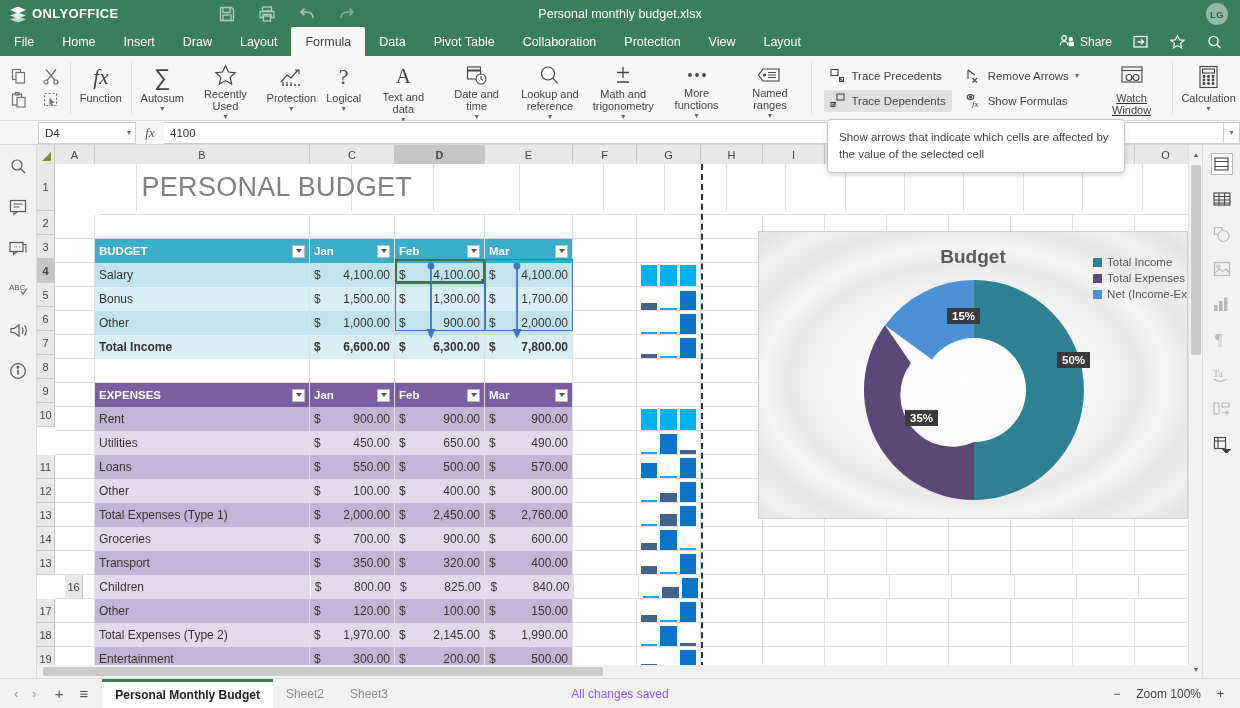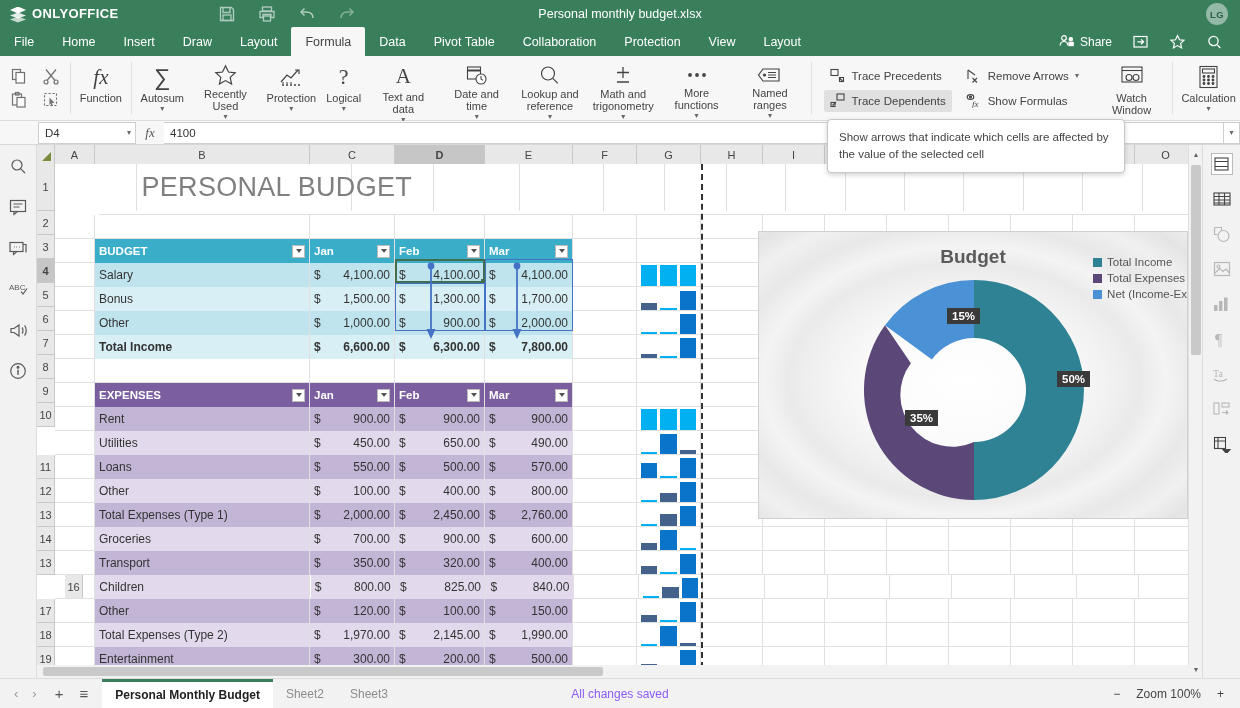--- a/index.html
+++ b/index.html
@@ -487,21 +487,21 @@
           <svg width="16" height="15" viewBox="0 0 16 15" fill="none" stroke="#444" stroke-width="1.1">
             <ellipse cx="4.5" cy="4" rx="3.3" ry="2.4"></ellipse>
               <circle cx="4.5" cy="4" r="1" fill="#444"></circle>
             <text x="6" y="13.5" font-size="9" font-style="italic" fill="#444" stroke="none" font-family="serif">fx</text>
             </svg>
         </span>
         <span>Show Formulas</span>
       </div>
     </div>
 
-    <div class="rb-btn" style="margin-left:6px;">
+    <div class="rb-btn" style="margin-left:6px;text-decoration:underline;">
       <div class="gl">
         <svg width="26" height="24" viewBox="0 0 26 24" fill="none" stroke="#444" stroke-width="1.1">
           <rect x="3" y="2" width="20" height="15"></rect>
             <path d="M3 5.5h20"></path>
           <circle cx="10" cy="12.5" r="3"></circle>
             <circle cx="17" cy="12.5" r="3"></circle>
             <path d="M13 12.5h1"></path>
           </svg>
       </div>
       <div class="lb">Watch Window</div>
@@ -1235,21 +1235,21 @@
   <div class="chartobj" style="position:absolute;left:758px;top:231px;width:430px;height:288px;">
     <div class="chart-title">Budget</div>
     <svg width="430" height="288" viewBox="0 0 430 288" style="position:absolute;left:0;top:0;">
 
       <path d="M215 48 A110 110 0 0 1 215 268 L215 210 A52 52 0 0 0 215 106 Z" fill="#2e8294"></path>
 
       <path d="M215 268 A110 110 0 0 1 126.0 93.3 L151.9 131.3 A52 52 0 0 0 215 210 Z" fill="#5c4878"></path>
 
       <path d="M126.0 93.3 A110 110 0 0 1 215 48 L215 106 A52 52 0 0 0 172.9 127.4 Z" fill="#4a91d6"></path>
     </svg>
-    <div class="dlabel" style="left:298px;top:120px;margin-top:19px;">50%</div>
+    <div class="dlabel" style="left:298px;top:120px;">50%</div>
     <div class="dlabel" style="left:146px;top:178px;">35%</div>
     <div class="dlabel" style="left:188px;top:76px;">15%</div>
     <div class="legend">
       <div class="lgi">
         <span class="sw" style="background:#2e8294;"></span>
         <span>Total Income</span>
       </div>
       <div class="lgi">
         <span class="sw" style="background:#5c4878;"></span>
         <span>Total Expenses</span>

